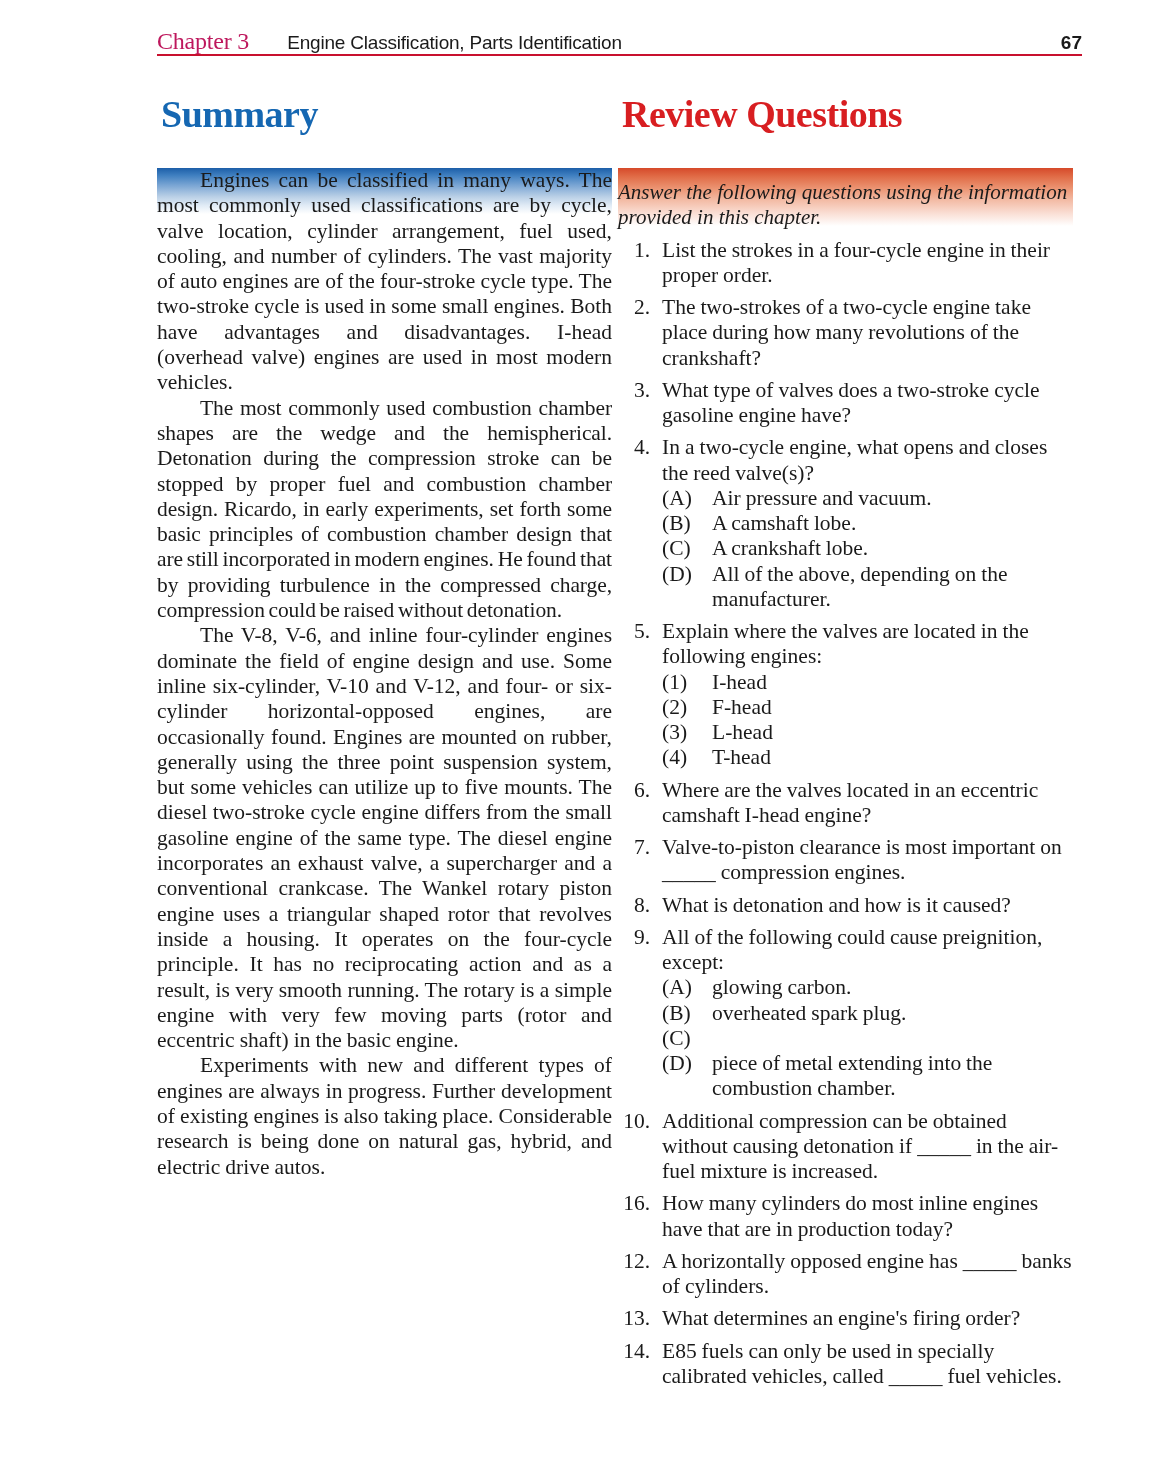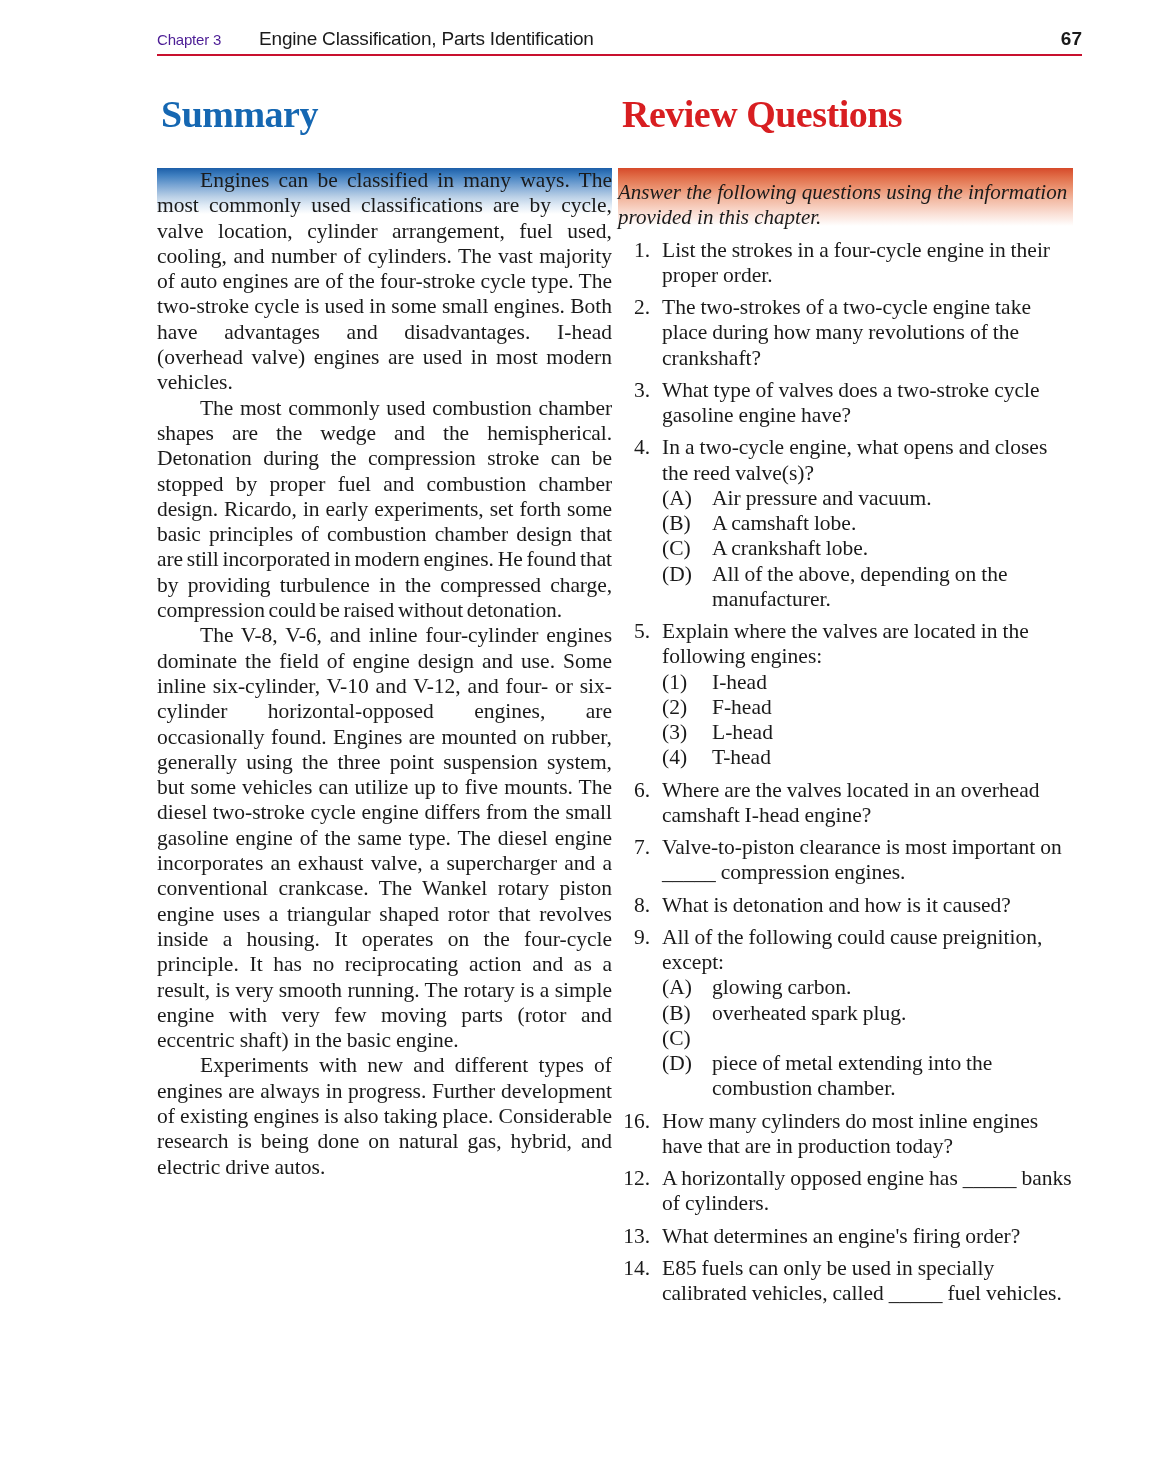--- a/index.html
+++ b/index.html
@@ -19,24 +19,24 @@
   
   .page-header {
     position: absolute;
     left: 157px;
     top: 28px;
     width: 925px;
     display: flex;
     align-items: baseline;
   }
   .hdr-chapter {
-    font-family: Liberation Sans, sans-serif;
-    font-size: 15px;
+    font-family: Liberation Serif, serif;
+    font-size: 24px;
     letter-spacing: -0.2px;
-    color: #4c1d95;
+    color: #be185d;
   }
   .hdr-title {
     font-family: "Liberation Sans", "DejaVu Sans", sans-serif;
     font-size: 19px;
     letter-spacing: -0.2px;
     color: #1a1a1a;
     margin-left: 38px;
   }
   .hdr-pageno {
     font-family: "Liberation Sans", "DejaVu Sans", sans-serif;
@@ -280,21 +280,21 @@
                   <li class="opt">
                     <span class="optlbl">(4)</span>
                     <span class="opttext">T-head</span>
                   </li>
                 </ul>
               </div>
             </li>
             <li class="qitem">
               <span class="qnum">6.</span>
               <div class="qbody">
-                <span class="qtext">Where are the valves located in an overhead camshaft I-head engine?</span>
+                <span class="qtext">Where are the valves located in an eccentric camshaft I-head engine?</span>
               </div>
             </li>
             <li class="qitem">
               <span class="qnum">7.</span>
               <div class="qbody">
                 <span class="qtext">Valve-to-piston clearance is most important on _____ compression engines.</span>
               </div>
             </li>
             <li class="qitem">
               <span class="qnum">8.</span>
@@ -316,20 +316,26 @@
                     <span class="opttext">overheated spark plug.</span>
                   </li>
                   <li class="opt">
                     <span class="optlbl">(C)</span>
                   </li>
                   <li class="opt">
                     <span class="optlbl">(D)</span>
                     <span class="opttext">piece of metal extending into the combustion chamber.</span>
                   </li>
                 </ul>
+              </div>
+            </li>
+            <li class="qitem">
+              <span class="qnum">10.</span>
+              <div class="qbody">
+                <span class="qtext">Additional compression can be obtained without causing detonation if _____ in the air-fuel mixture is increased.</span>
               </div>
             </li>
             <li class="qitem">
               <span class="qnum">16.</span>
               <div class="qbody">
                 <span class="qtext">How many cylinders do most inline engines have that are in production today?</span>
               </div>
             </li>
             <li class="qitem">
               <span class="qnum">12.</span>

